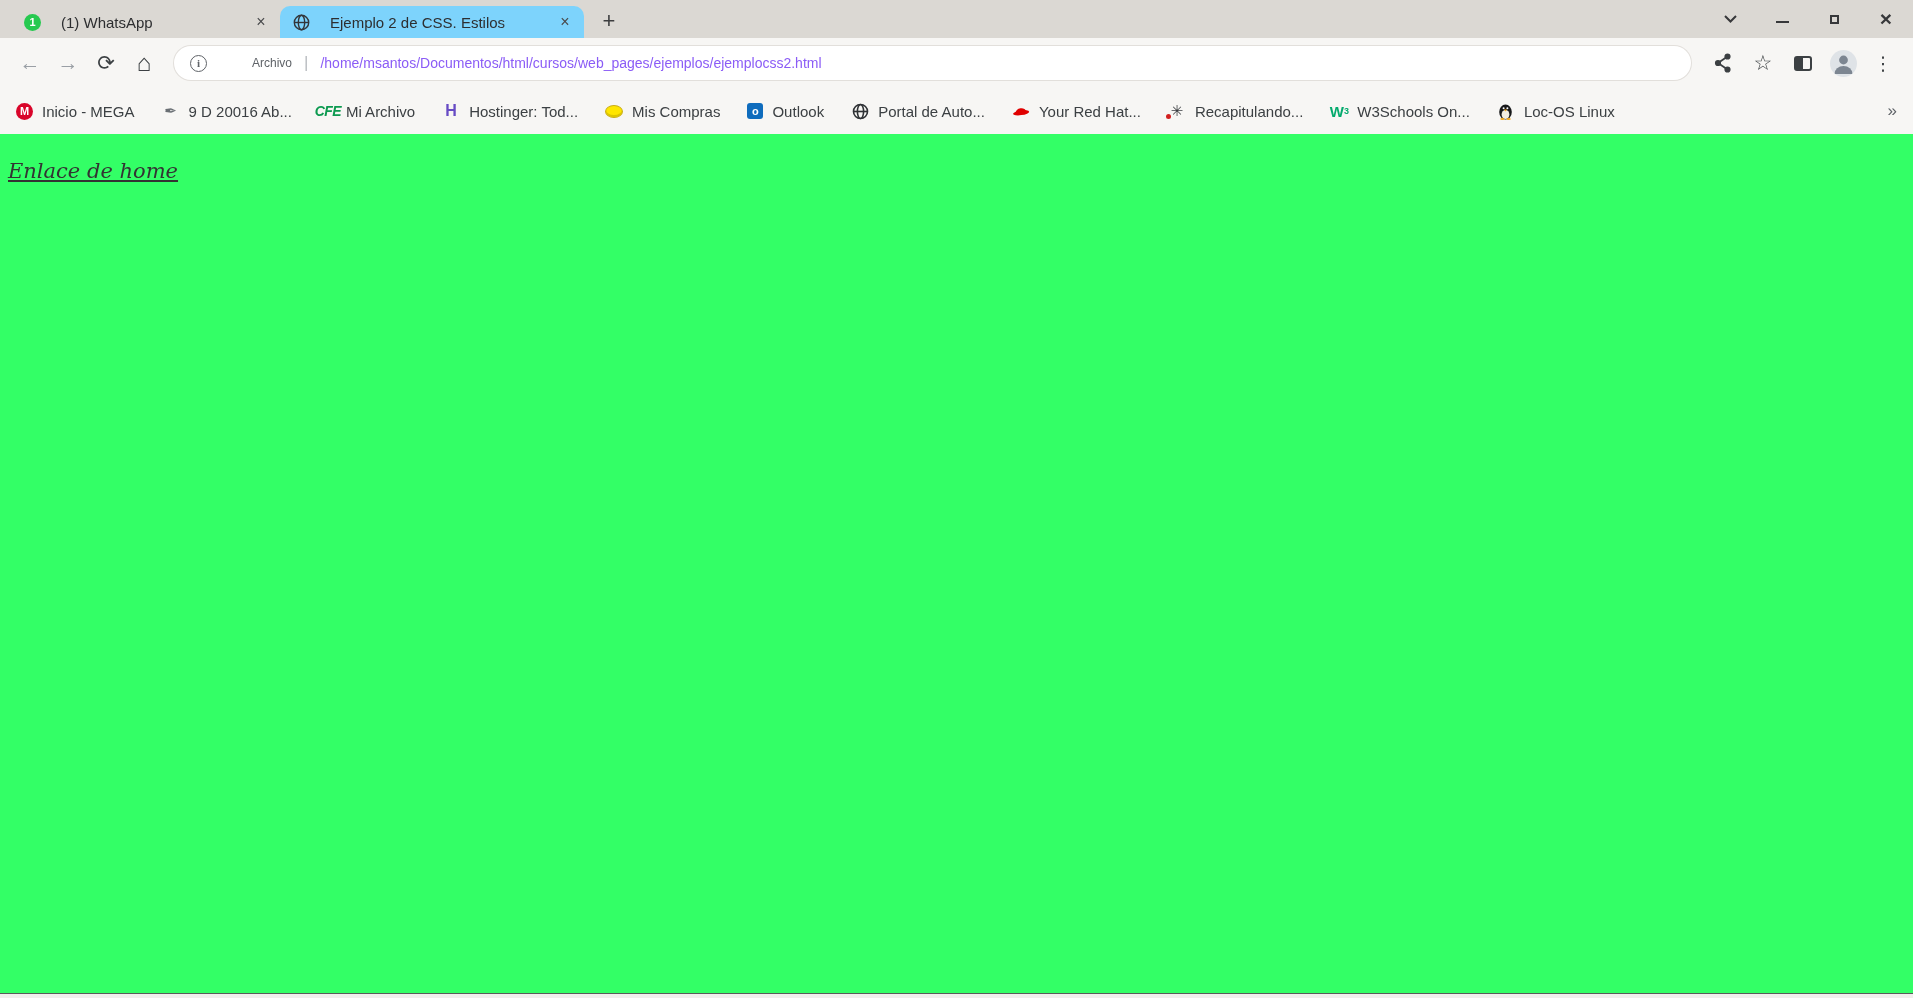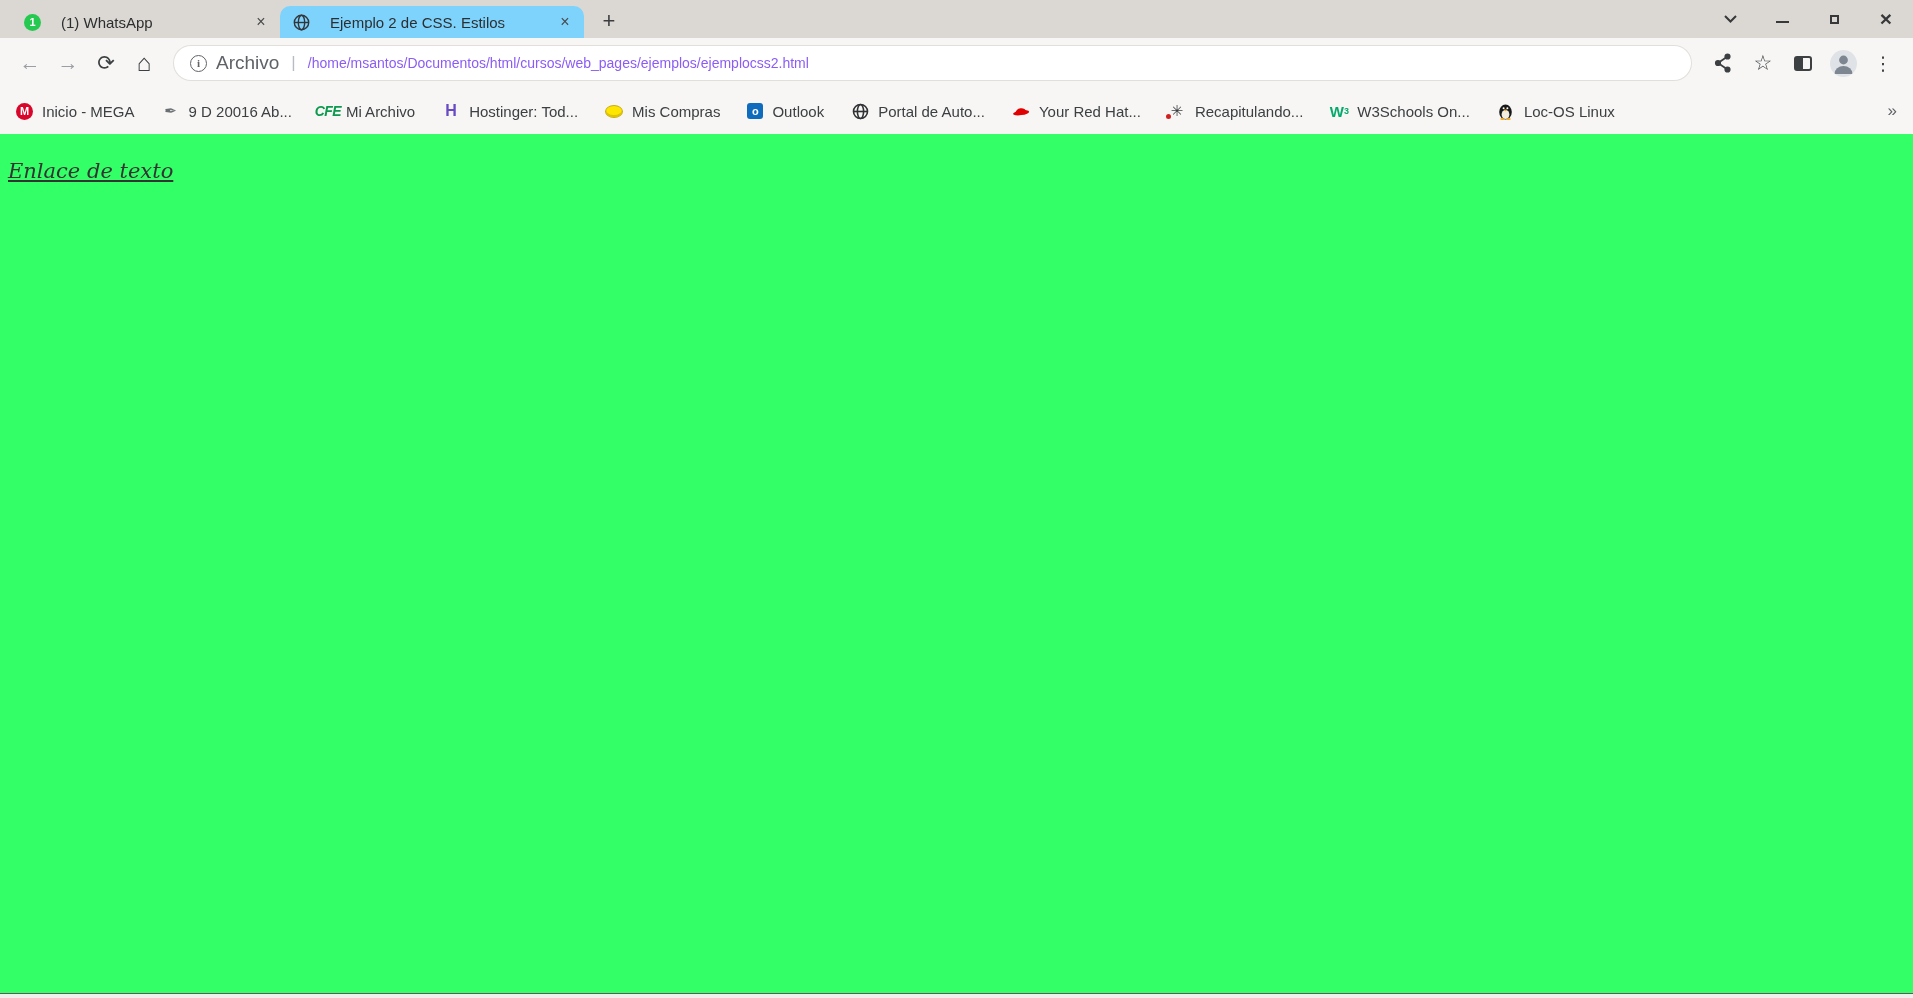--- a/index.html
+++ b/index.html
@@ -63,21 +63,21 @@
   .omnibox {
     flex: 1; height: 34px; margin: 0 10px 0 8px; background: #ffffff;
     border-radius: 17px; display: flex; align-items: center; padding: 0 16px; gap: 9px;
     box-shadow: 0 0 0 1px #e2dfdb;
   }
   .info-icon {
     width: 17px; height: 17px; border: 1.6px solid #5f6368; border-radius: 50%;
     color: #5f6368; font-size: 11px; font-weight: bold; text-align: center; line-height: 14px;
     font-family: "Liberation Serif", serif; flex: none;
   }
-  .scheme-chip { color: #5f6368; font-size: 19px; }
+  .scheme-chip { color: #5f6368; font-size: 12px; margin-left: 36px; }
   .omni-divider { color: #b8bcc0; font-size: 17px; padding: 0 3px; }
   .omni-url { color: #8b5cf6; font-size: 14px; white-space: nowrap; }
   .toolbar-right { display: flex; align-items: center; gap: 8px; flex: none; }
   .tb-icon { width: 32px; height: 32px; display: flex; align-items: center; justify-content: center; cursor: pointer; border-radius: 50%; }
   .star-glyph { font-size: 21px; color: #3c4043; }
   .sidepanel-glyph {
     width: 18px; height: 15px; border: 2px solid #3c4043; border-radius: 3px;
     background: linear-gradient(90deg, #3c4043 0 7px, transparent 7px);
   }
   .kebab-glyph { font-size: 19px; color: #3c4043; letter-spacing: 0; }
@@ -280,17 +280,17 @@
             <ellipse cx="4.4" cy="16" rx="2.2" ry="1" fill="#f2a71b"></ellipse>
             <ellipse cx="10.6" cy="16" rx="2.2" ry="1" fill="#f2a71b"></ellipse>
           </svg>
       </span>
       <span class="bm-label">Loc-OS Linux</span>
     </div>
     <span class="bm-overflow">»</span>
   </div>
 
   <div class="content">
-    <a class="page-link">Enlace de texto</a>
+    <a class="page-link">Enlace de home</a>
   </div>
 
   <div class="bottom-edge"></div>
 </div>
 
 </body></html>

